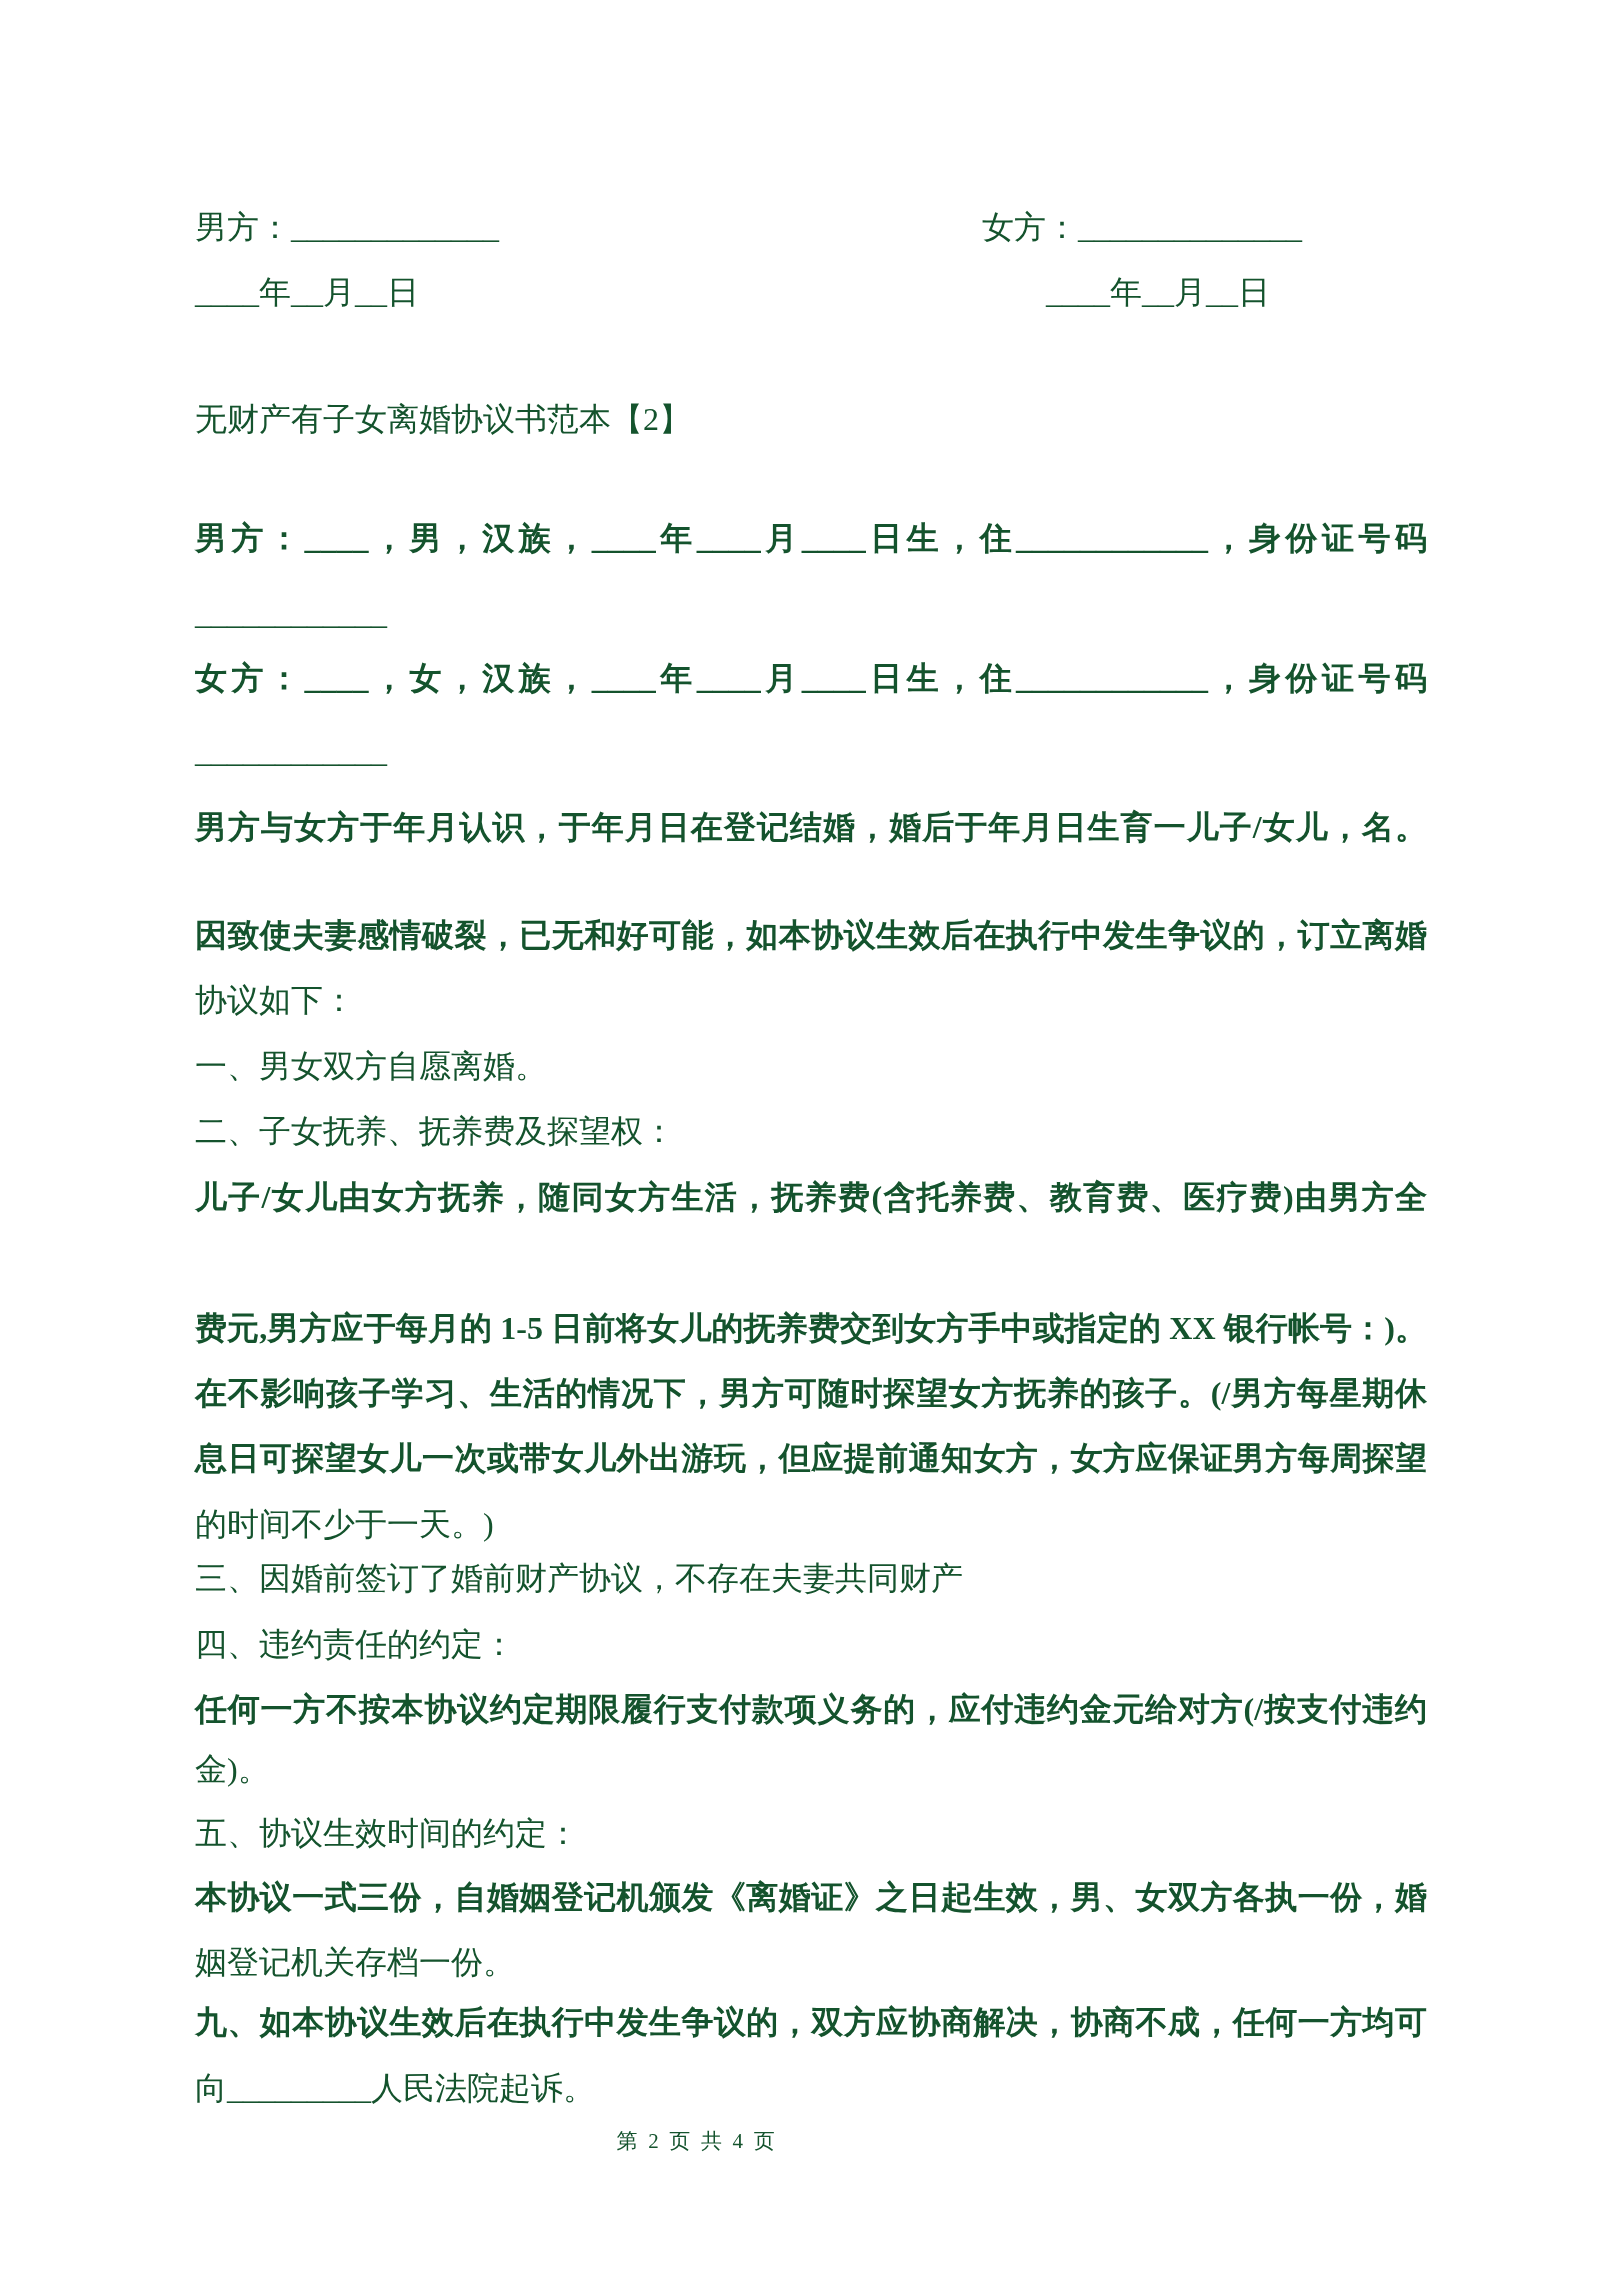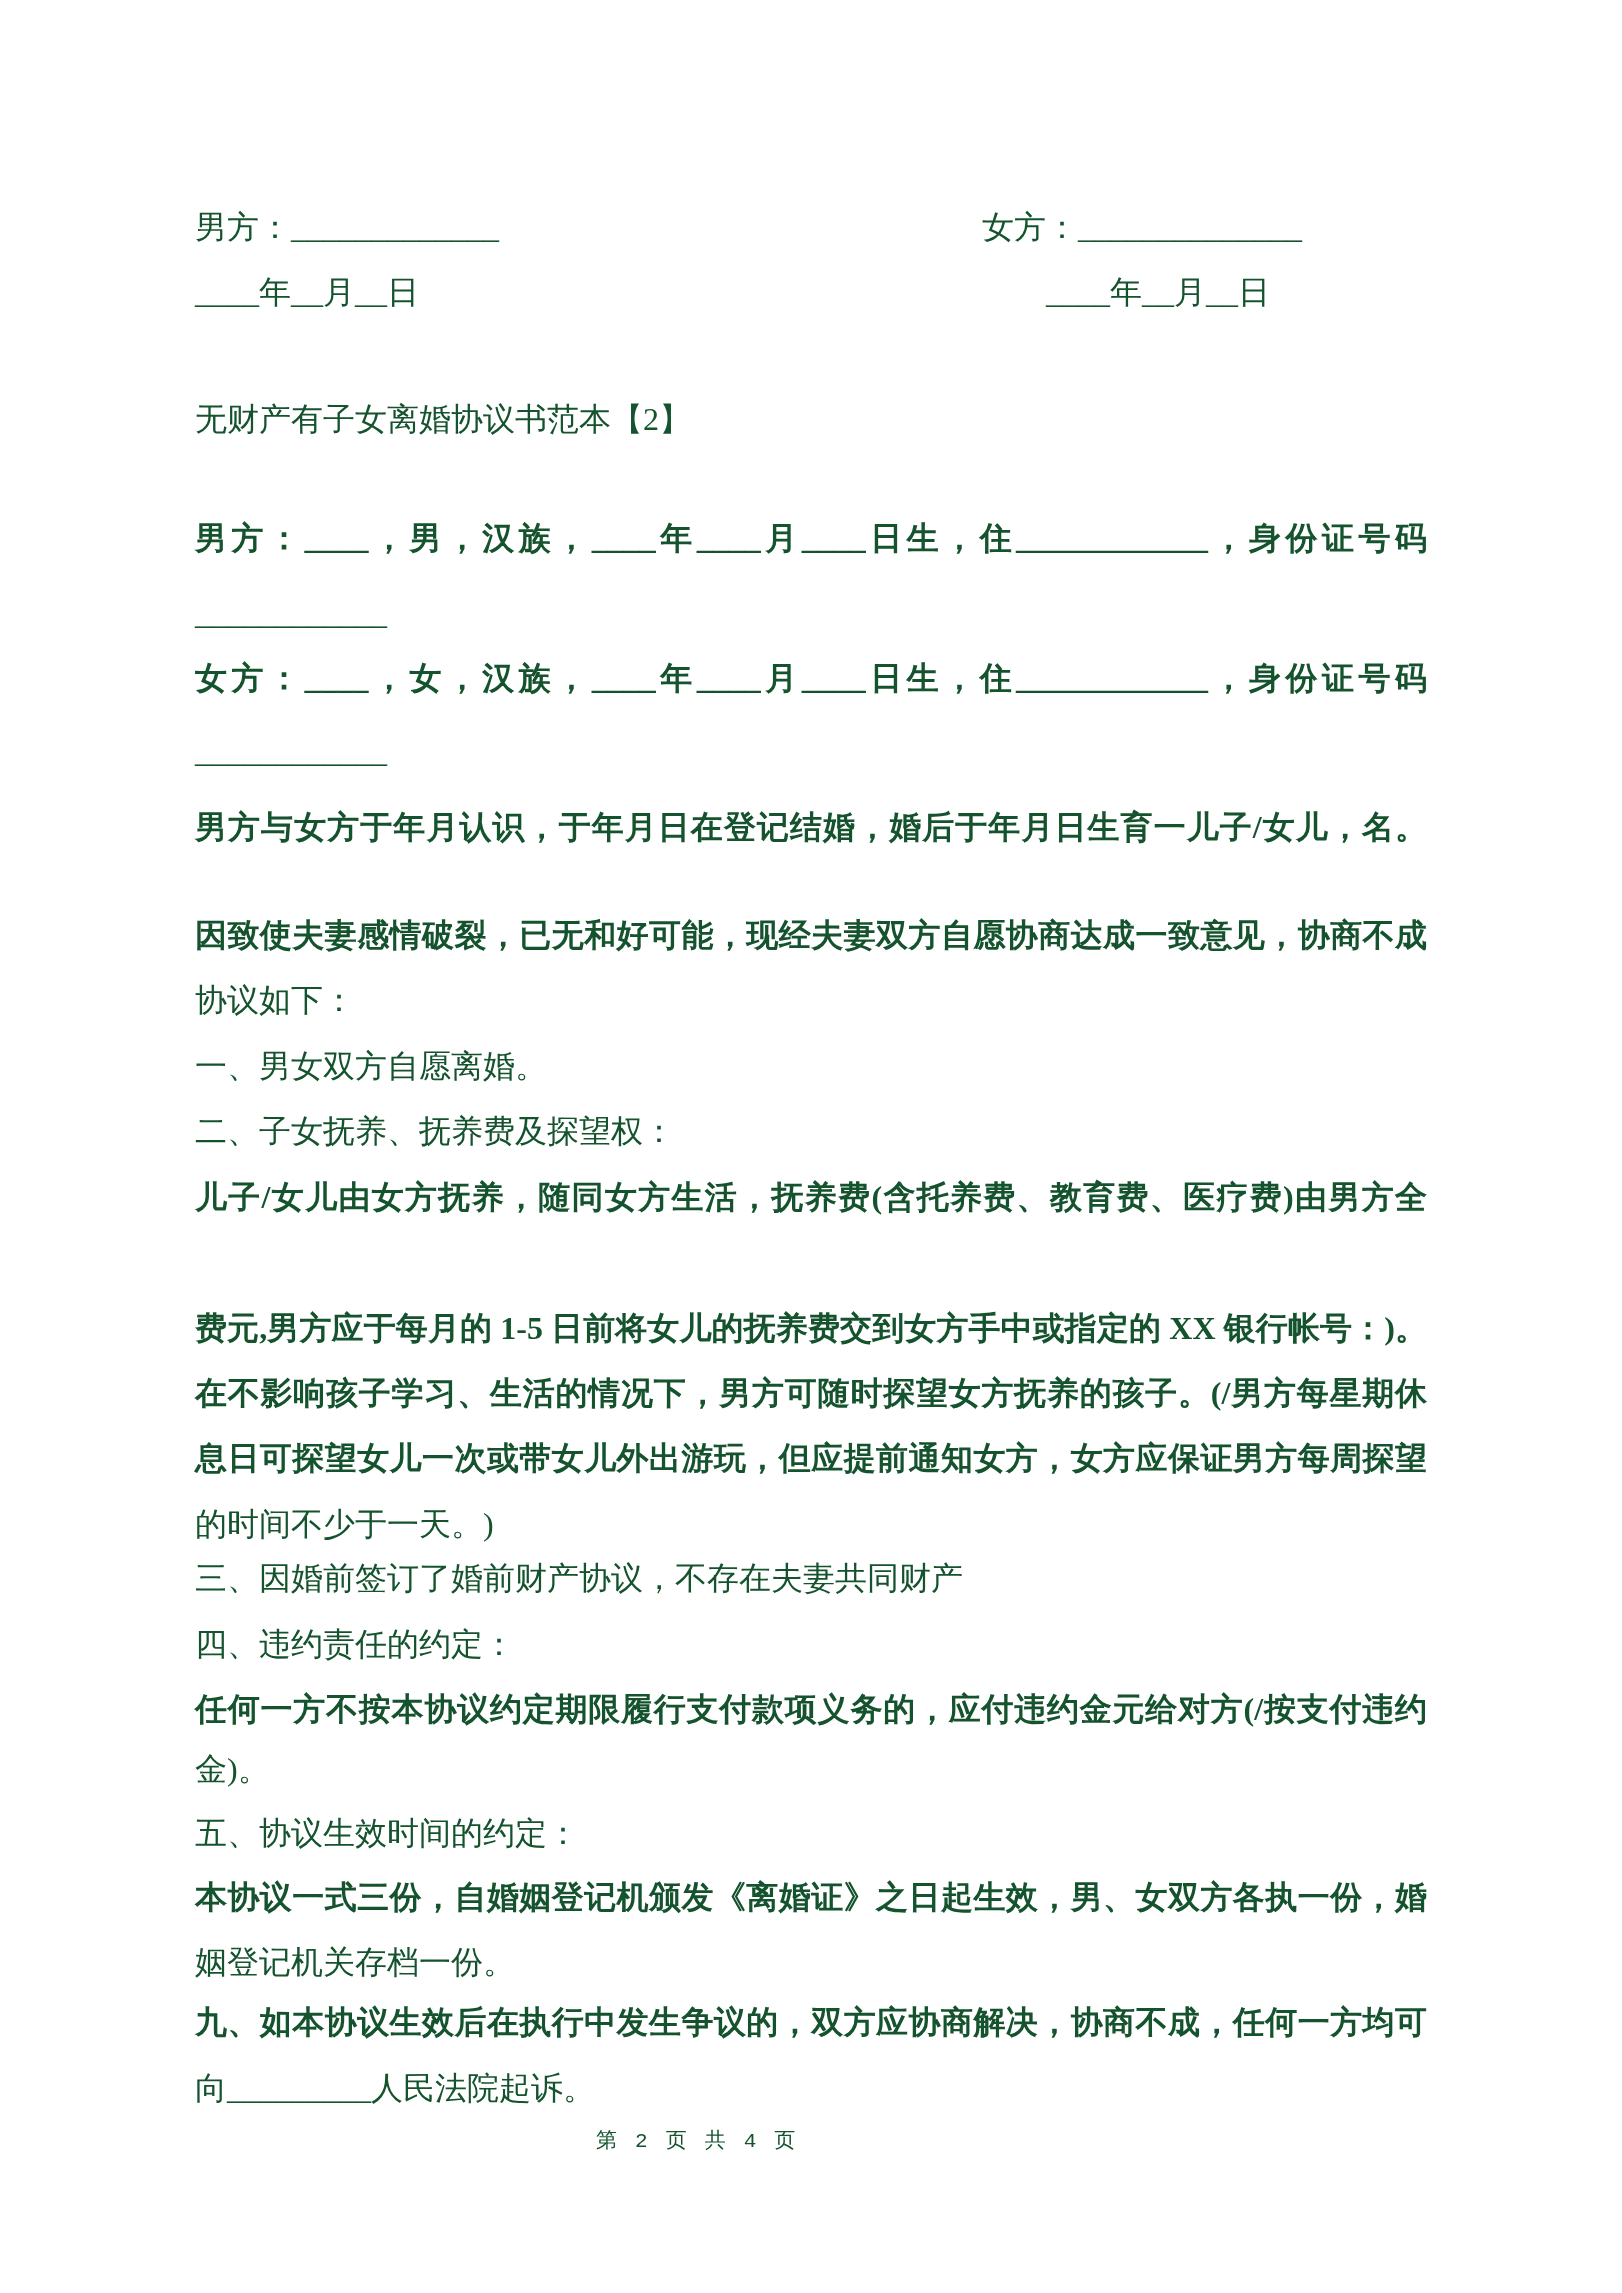--- a/index.html
+++ b/index.html
@@ -42,42 +42,41 @@
   .b16{top:1875px;} .b17{top:1940px;} .b18{top:2000px;} .b19{top:2066px;}
   .footer{
     position:absolute;
     top:2127px;
     left:0;
     width:1394px;
     text-align:center;
     font-size:21px;
     letter-spacing:2.7px;
     line-height:29px;
-    font-family:Liberation Mono, monospace;
   }
 </style>
 </head>
 <body>
 
 <div class="page">
 
   <div class="ln sign sign-name-l">男方：_____________</div>
   <div class="ln sign sign-name-r">女方：______________</div>
   <div class="ln sign sign-date-l">____年__月__日</div>
   <div class="ln sign sign-date-r">____年__月__日</div>
 
   <div class="ln title">无财产有子女离婚协议书范本【2】</div>
 
   <div class="ln p-male fill">男方：____，男，汉族，____年____月____日生，住____________，身份证号码</div>
   <div class="ln p-male-id">____________</div>
   <div class="ln p-female fill">女方：____，女，汉族，____年____月____日生，住____________，身份证号码</div>
   <div class="ln p-female-id">____________</div>
 
   <div class="ln b0 fill">男方与女方于年月认识，于年月日在登记结婚，婚后于年月日生育一儿子/女儿，名。</div>
-  <div class="ln b1 fill">因致使夫妻感情破裂，已无和好可能，现经夫妻双方自愿协商达成一致意见，协商不成</div>
+  <div class="ln b1 fill">因致使夫妻感情破裂，已无和好可能，如本协议生效后在执行中发生争议的，订立离婚</div>
   <div class="ln b2">协议如下：</div>
   <div class="ln b3">一、男女双方自愿离婚。</div>
   <div class="ln b4">二、子女抚养、抚养费及探望权：</div>
   <div class="ln b5 fill">儿子/女儿由女方抚养，随同女方生活，抚养费(含托养费、教育费、医疗费)由男方全</div>
   <div class="ln b7 fill">费元,男方应于每月的 1-5 日前将女儿的抚养费交到女方手中或指定的 XX 银行帐号：)。</div>
   <div class="ln b8 fill">在不影响孩子学习、生活的情况下，男方可随时探望女方抚养的孩子。(/男方每星期休</div>
   <div class="ln b9 fill">息日可探望女儿一次或带女儿外出游玩，但应提前通知女方，女方应保证男方每周探望</div>
   <div class="ln b10">的时间不少于一天。)</div>
   <div class="ln b11">三、因婚前签订了婚前财产协议，不存在夫妻共同财产</div>
   <div class="ln b12">四、违约责任的约定：</div>

